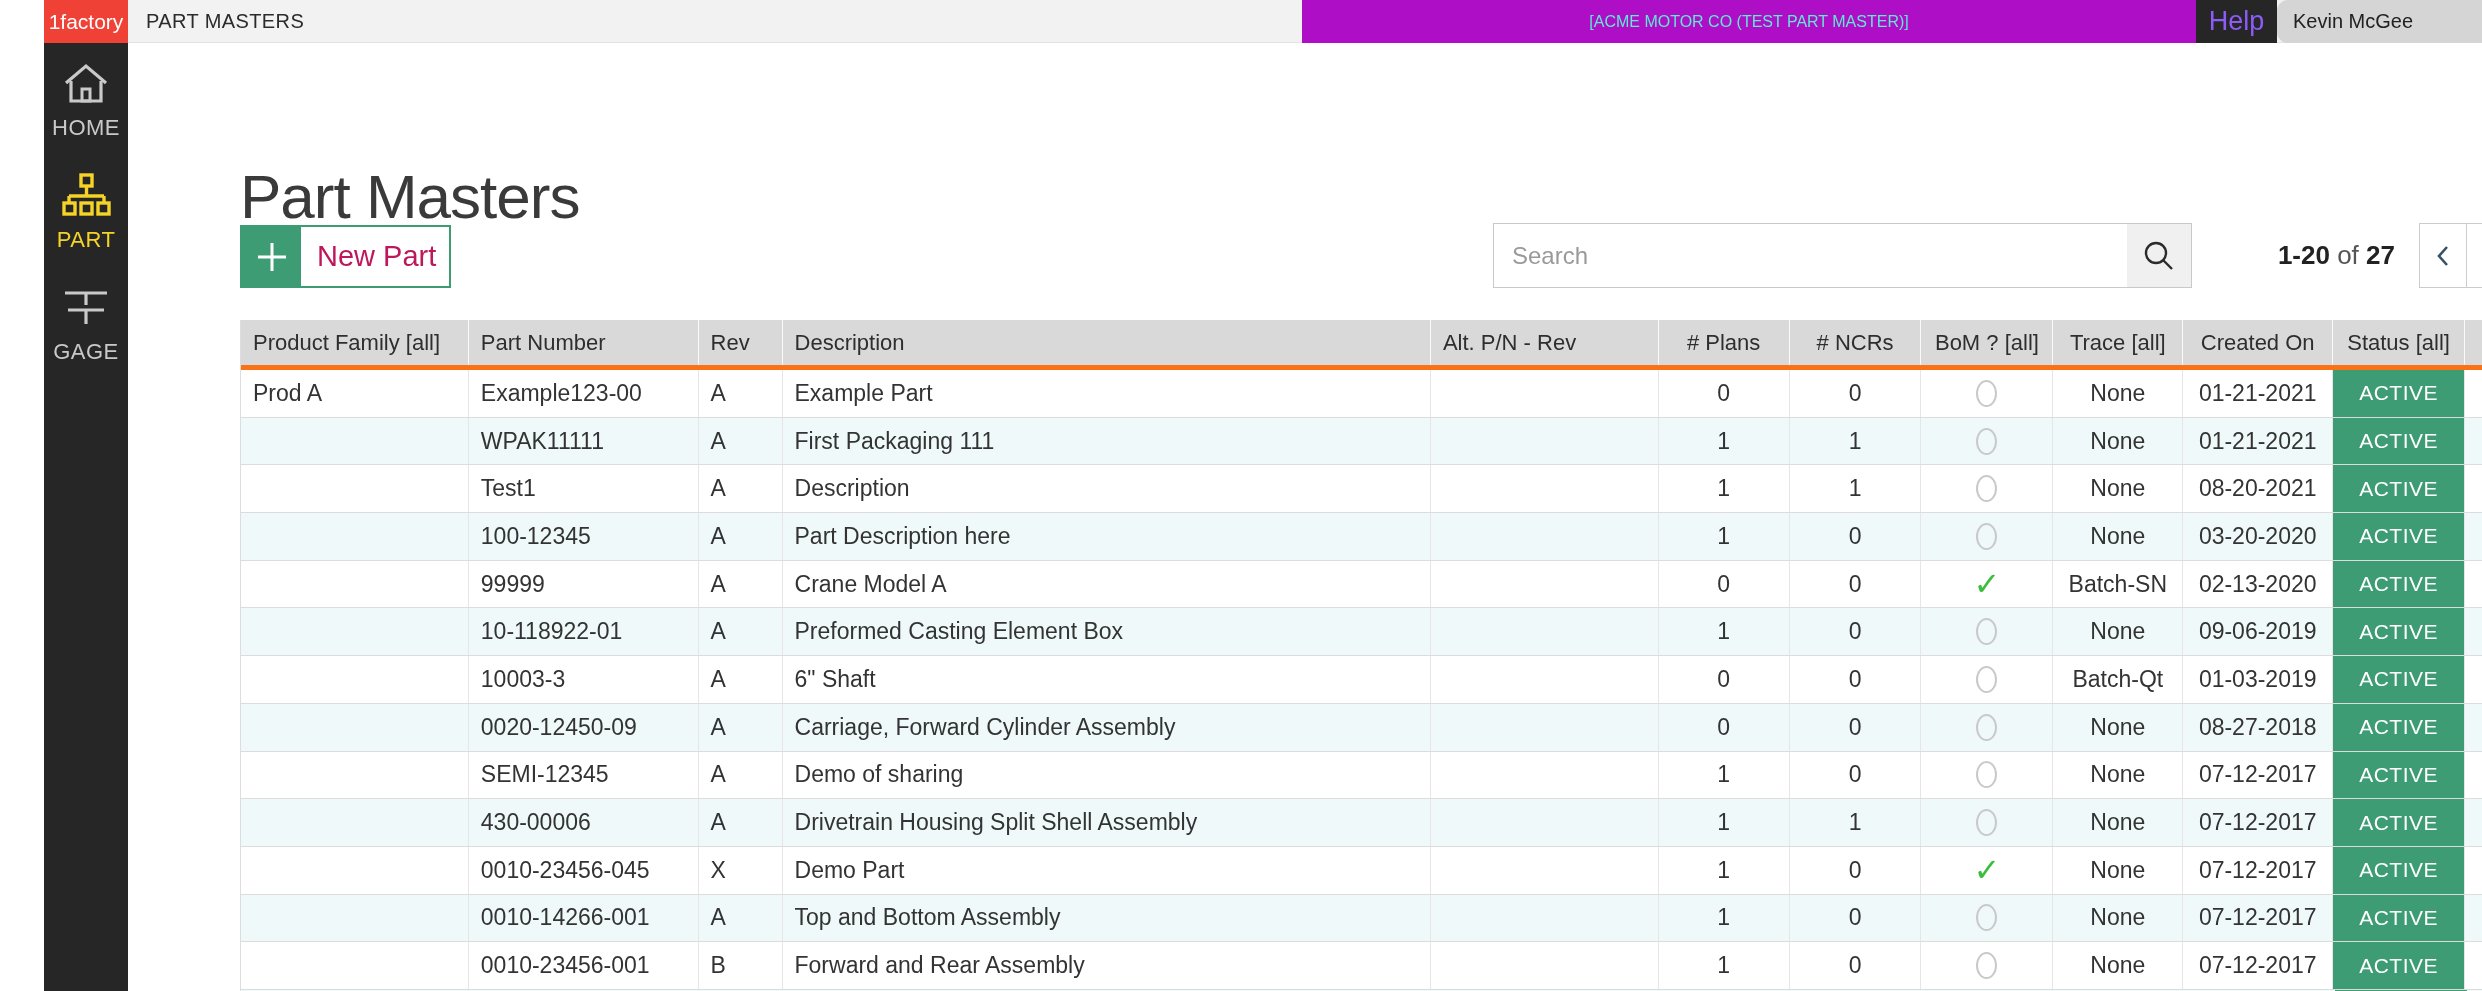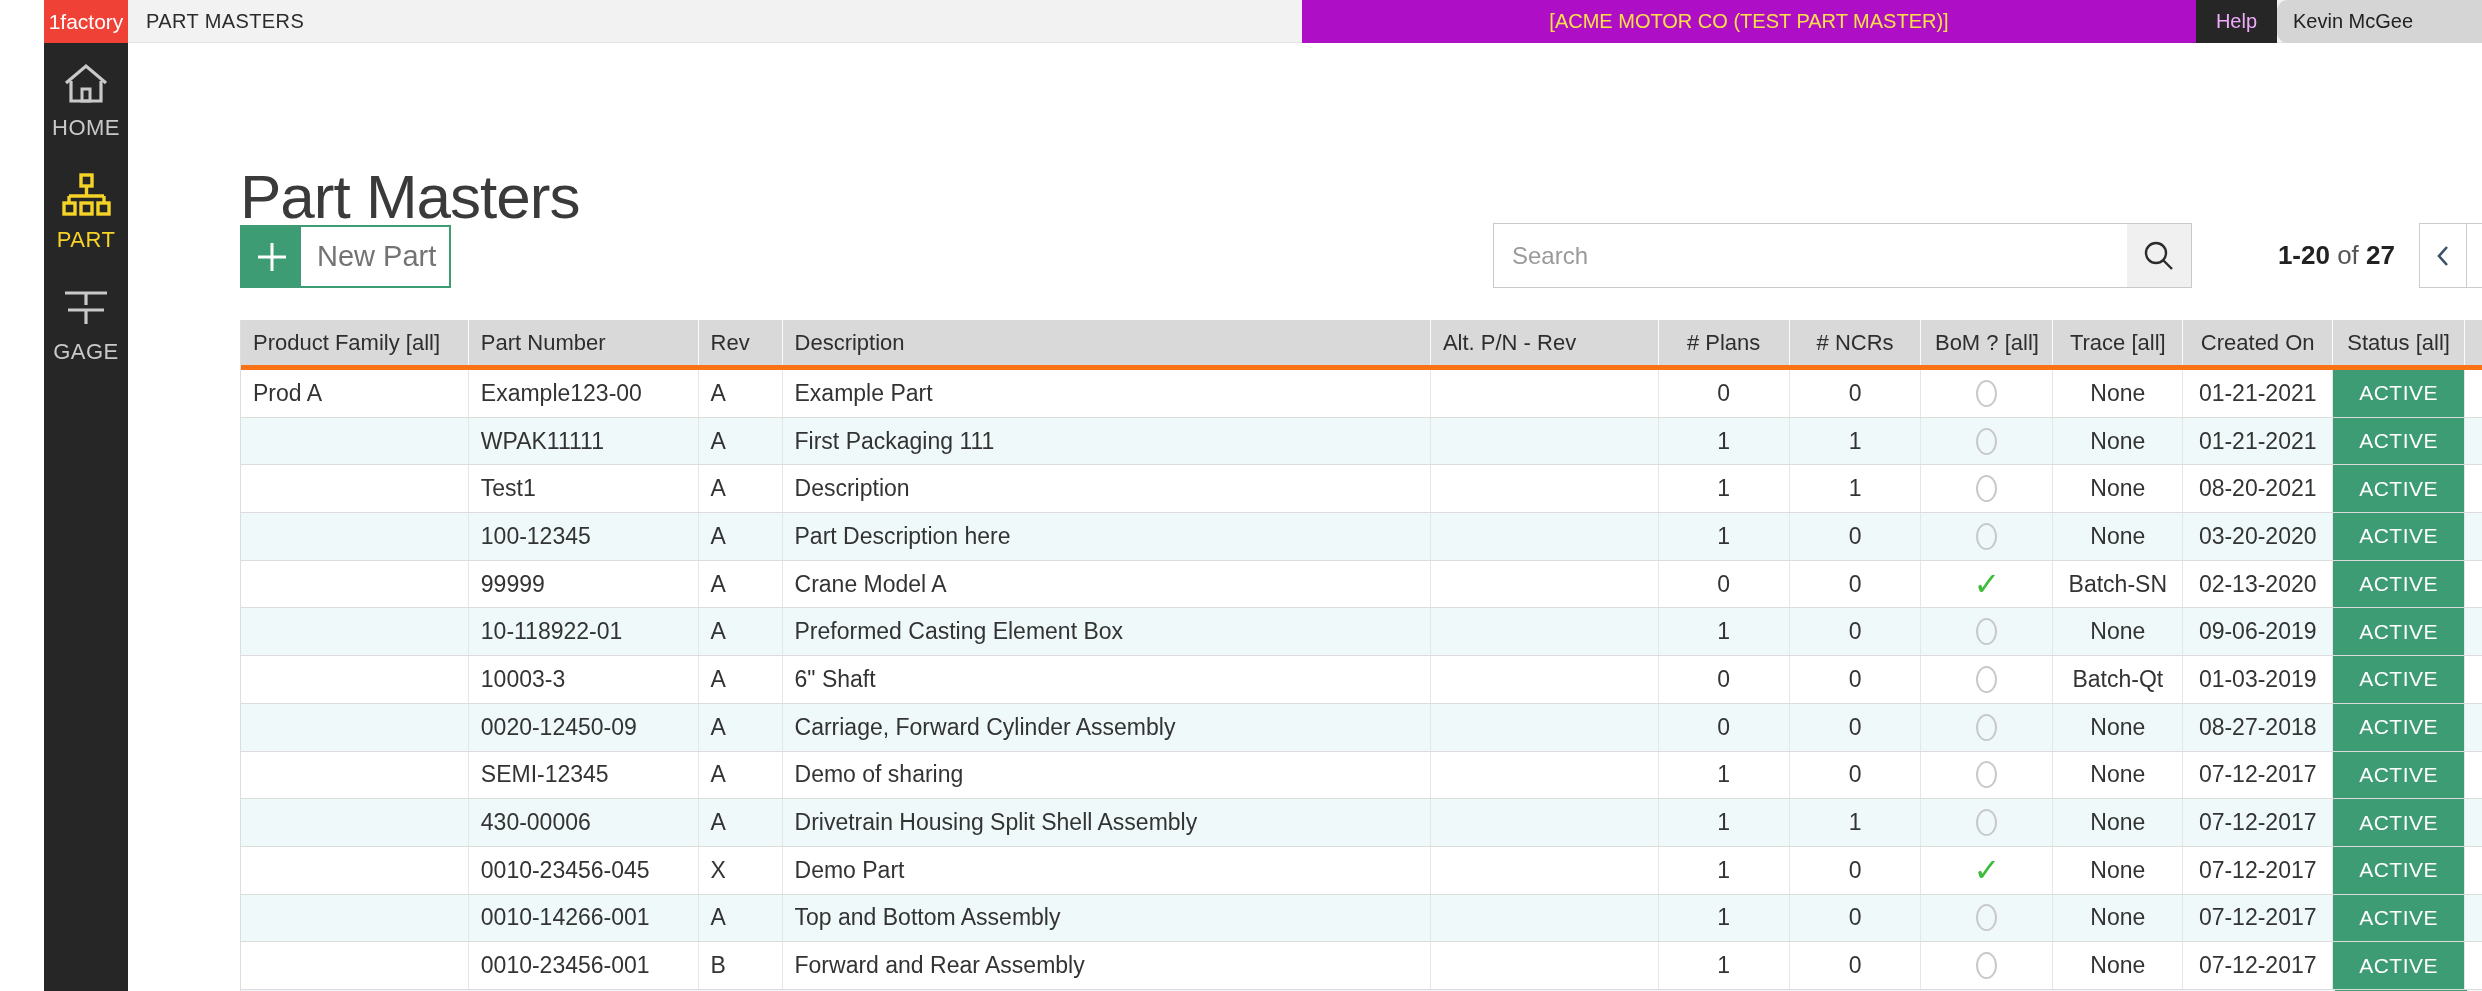--- a/index.html
+++ b/index.html
@@ -8,24 +8,24 @@
 
   .app { position:relative; width:2482px; height:991px;margin-left:44px; }
 
   
   .topbar { position:absolute; top:0; left:0; width:2482px; height:43px; background:#f2f2f2;
     border-bottom:1px solid #e3e3e3; z-index:5; }
   .topbar > div { position:absolute; top:0; height:43px; display:flex; align-items:center; }
   .logo { left:0; width:84px; background:#ef4136; color:#fff; justify-content:center;
     font-size:21px; font-weight:500; }
   .pagebar-title { left:84px; padding-left:18px; font-size:20px; color:#2b2b2b; letter-spacing:.4px; }
-  .org-banner { left:1258px; width:894px; background:#ae0fc6; color:#fde047; justify-content:center;
-    font-size:20px; }
-  .help-btn { left:2152px; width:81px; background:#262626; color:#f0abfc; justify-content:center;
-    font-size:20px; cursor:pointer; }
+  .org-banner { left:1258px; width:894px; background:#ae0fc6; color:#5eead4; justify-content:center;
+    font-size:16px; }
+  .help-btn { left:2152px; width:81px; background:#262626; color:#8b5cf6; justify-content:center;
+    font-size:27px; cursor:pointer; }
   .user-menu { left:2233px; right:0; width:249px; background:#d5d5d5; color:#222; font-size:20px;
     padding-left:16px; cursor:pointer;border-radius:11px; }
   .user-menu svg { position:absolute; right:14px; top:14px; }
 
   
   .sidebar { position:absolute; top:43px; left:0; width:84px; height:948px; background:#262626;
     display:flex; flex-direction:column; align-items:center; padding-top:16px; }
   .side-item { display:flex; flex-direction:column; align-items:center; margin-bottom:30px;
     cursor:pointer; width:100%; }
   .side-item .lbl { font-size:22px; color:#c9c9c9; margin-top:6px; letter-spacing:.5px; }
@@ -35,21 +35,21 @@
   .content { position:absolute; top:43px; left:84px; width:2398px; height:948px; background:#fff; }
   .page-title { position:absolute; left:112px; top:118px; font-size:62px; font-weight:200;
     color:#3a3a3a; letter-spacing:-1px; }
 
   
   .new-part { position:absolute; left:112px; top:182px; width:211px; height:63px;
     border:2px solid #3e9c74; display:flex; align-items:stretch; background:#fff; cursor:pointer; }
   .new-part .plus-box { width:59px; background:#3e9c74; display:flex; align-items:center;
     justify-content:center; }
   .new-part .np-label { flex:1; display:flex; align-items:center; padding-left:16px;
-    color:#737373; font-size:29px; font-weight:300; }
+    color:#be185d; font-size:29px; font-weight:300; }
 
   
   .search-wrap { position:absolute; left:1365px; top:180px; width:699px; height:65px;
     border:1px solid #c9c9c9; display:flex; background:#fff; }
   .search-wrap input { flex:1; border:none; outline:none; font-size:24px; padding:0 18px;
     color:#333; font-family:"Liberation Sans", sans-serif; background:transparent; }
   .search-wrap input::placeholder { color:#9a9a9a; }
   .search-btn { width:64px; background:#f0f0f0; display:flex; align-items:center;
     justify-content:center; cursor:pointer; }
 

